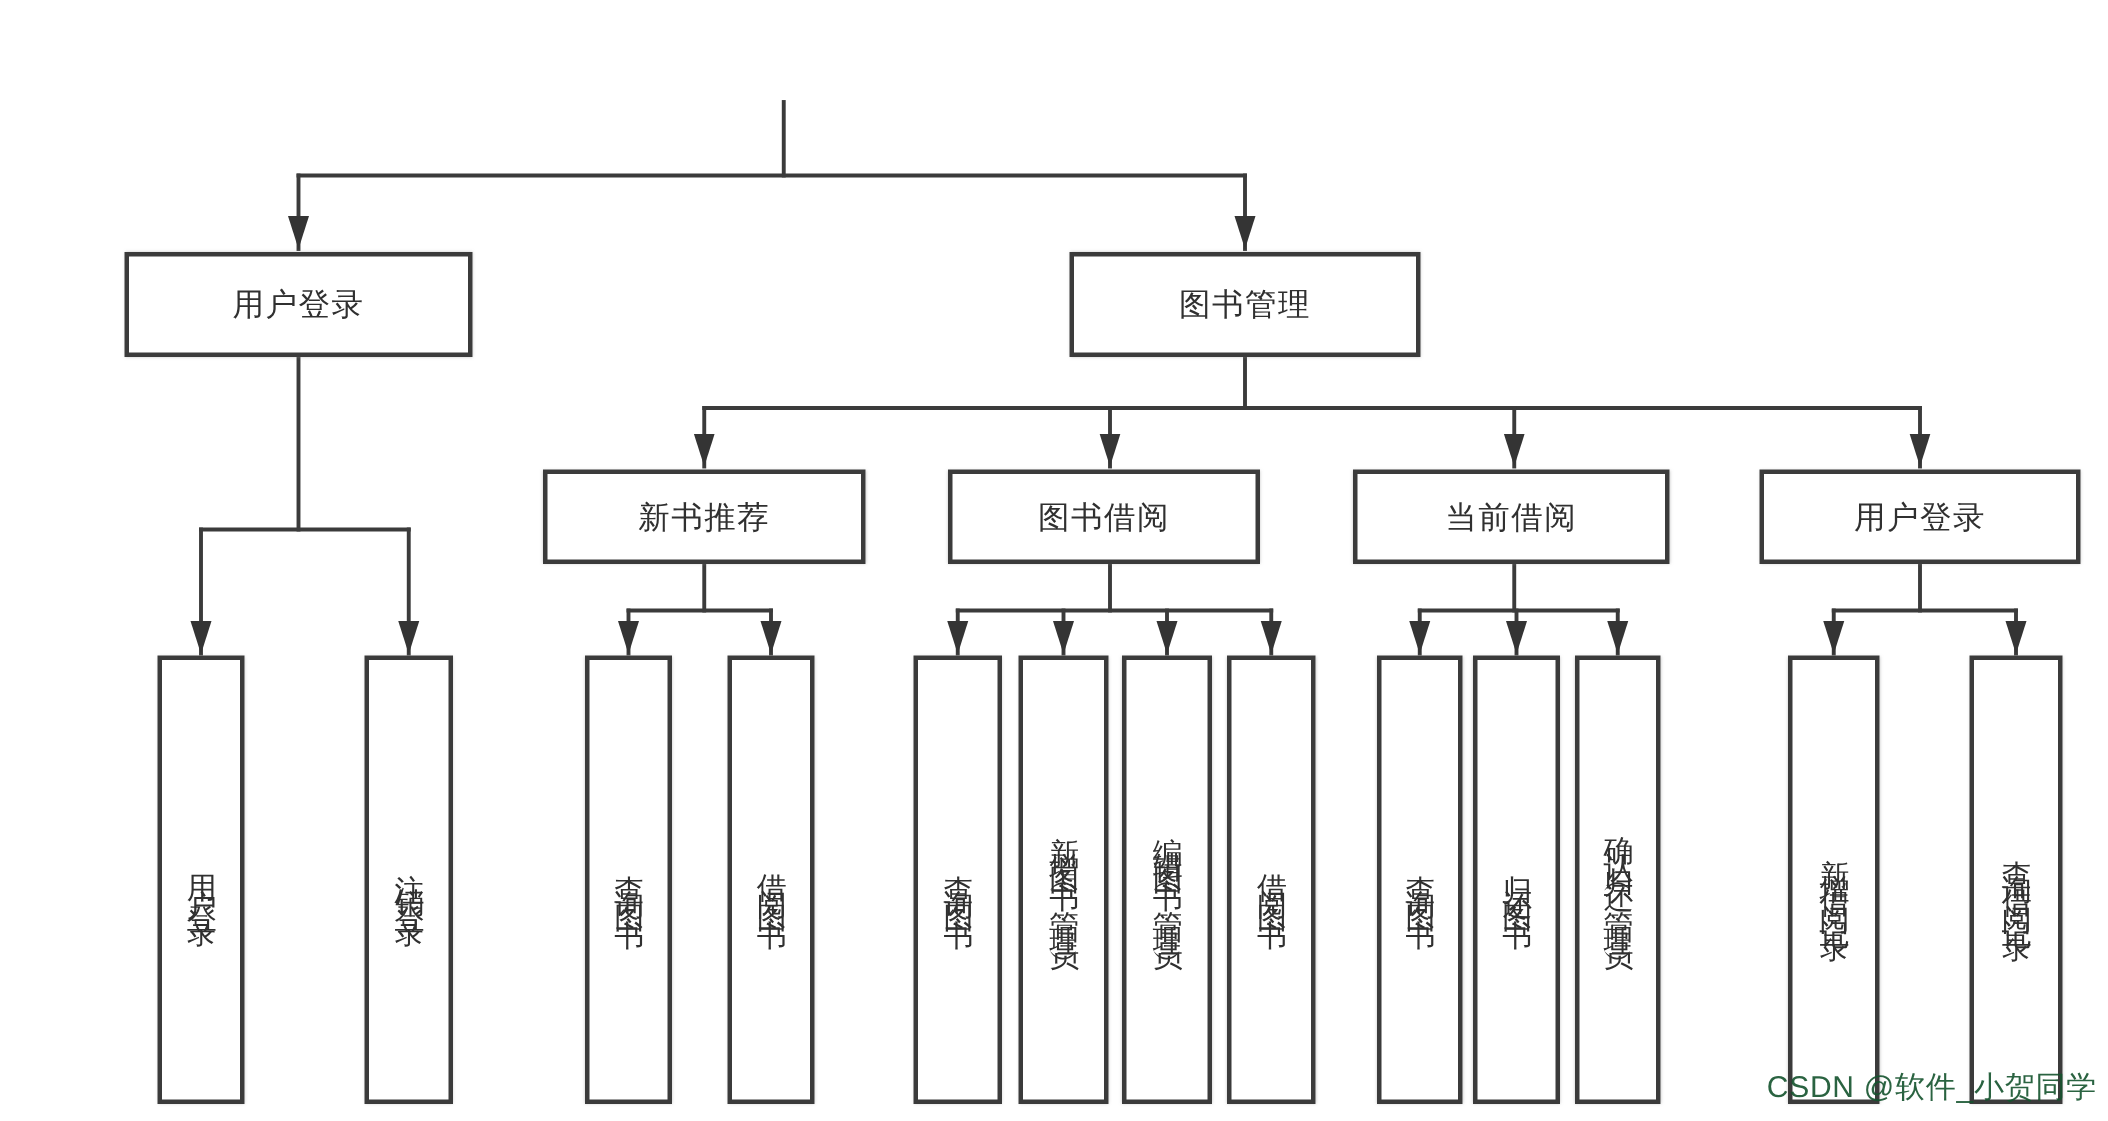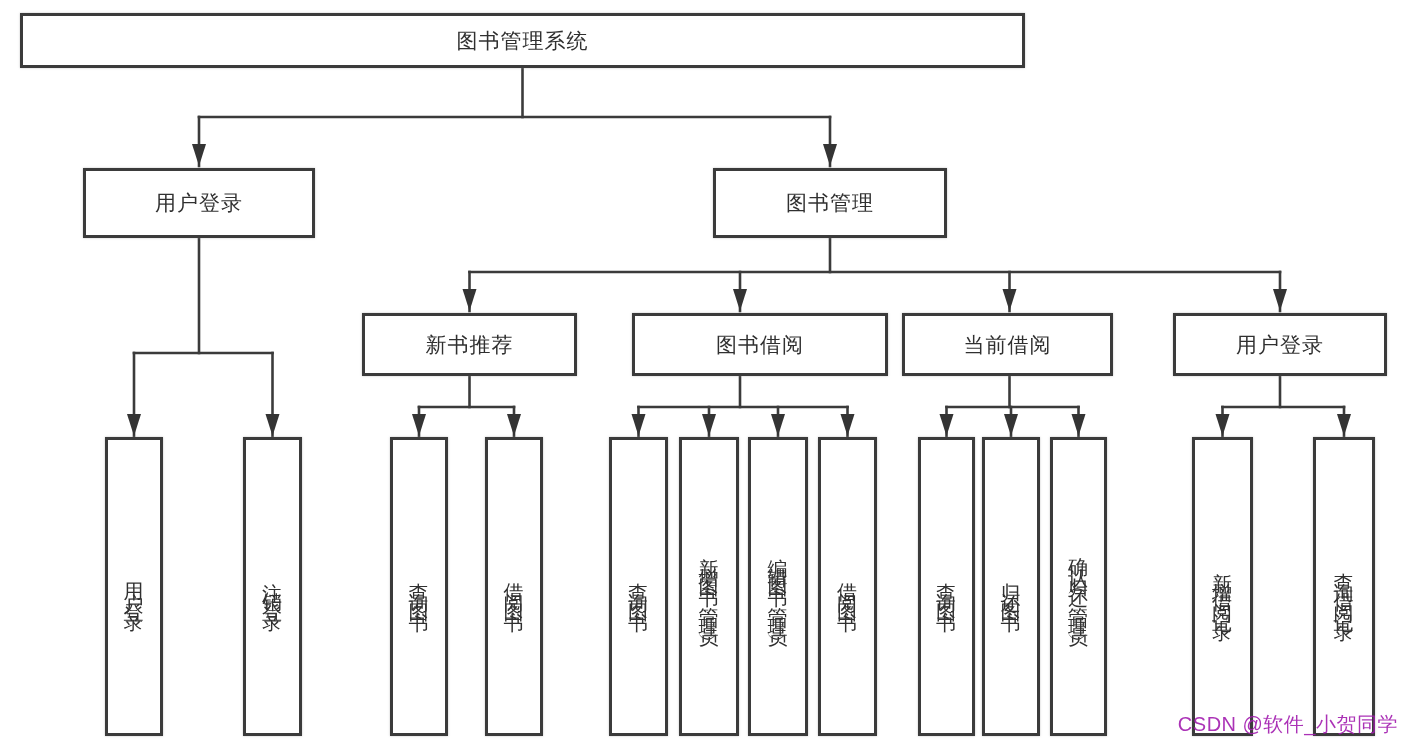--- a/index.html
+++ b/index.html
@@ -39,21 +39,21 @@
     letter-spacing: 10px;
     line-height: 1;
   }
   .leaf .lbl { display: block; }
   .watermark {
     position: absolute;
     right: 7px;
     bottom: 9px;
     z-index: 5;
     font-size: 20px;
-    color: #a21caf;
+    color: #14532d;
     opacity: 0.9;
     letter-spacing: 0.5px;
     white-space: nowrap;
   }
 </style>
 </head>
 <body>
 
 <div class="canvas">
 
@@ -100,35 +100,32 @@
       <line x1="1011" y1="407" x2="1011" y2="436" marker-end="url(#arw)"></line>
       <line x1="1078.5" y1="407" x2="1078.5" y2="436" marker-end="url(#arw)"></line>
 
       <line x1="1280" y1="376" x2="1280" y2="407"></line>
       <line x1="1222.5" y1="407" x2="1344" y2="407"></line>
       <line x1="1222.5" y1="407" x2="1222.5" y2="436" marker-end="url(#arw)"></line>
       <line x1="1344" y1="407" x2="1344" y2="436" marker-end="url(#arw)"></line>
     </g>
   </svg>
 
-  <div class="node" style="left:20px; top:13px; width:1005px; height:55px;">
-    <span>图书管理系统</span>
-  </div>
 
   <div class="node" style="left:83px; top:168px; width:232px; height:70px;">
     <span>用户登录</span>
   </div>
   <div class="node" style="left:713px; top:168px; width:234px; height:70px;">
     <span>图书管理</span>
   </div>
 
   <div class="node" style="left:362px; top:313px; width:215px; height:63px;">
     <span>新书推荐</span>
   </div>
-  <div class="node" style="left:632px; top:313px; width:256px; height:63px;">
+  <div class="node" style="left:632px; top:313px; width:208px; height:63px;">
     <span>图书借阅</span>
   </div>
   <div class="node" style="left:902px; top:313px; width:211px; height:63px;">
     <span>当前借阅</span>
   </div>
   <div class="node" style="left:1173px; top:313px; width:214px; height:63px;">
     <span>用户登录</span>
   </div>
 
   <div class="node leaf" style="left:105px; top:437px; width:58px; height:299px;">

